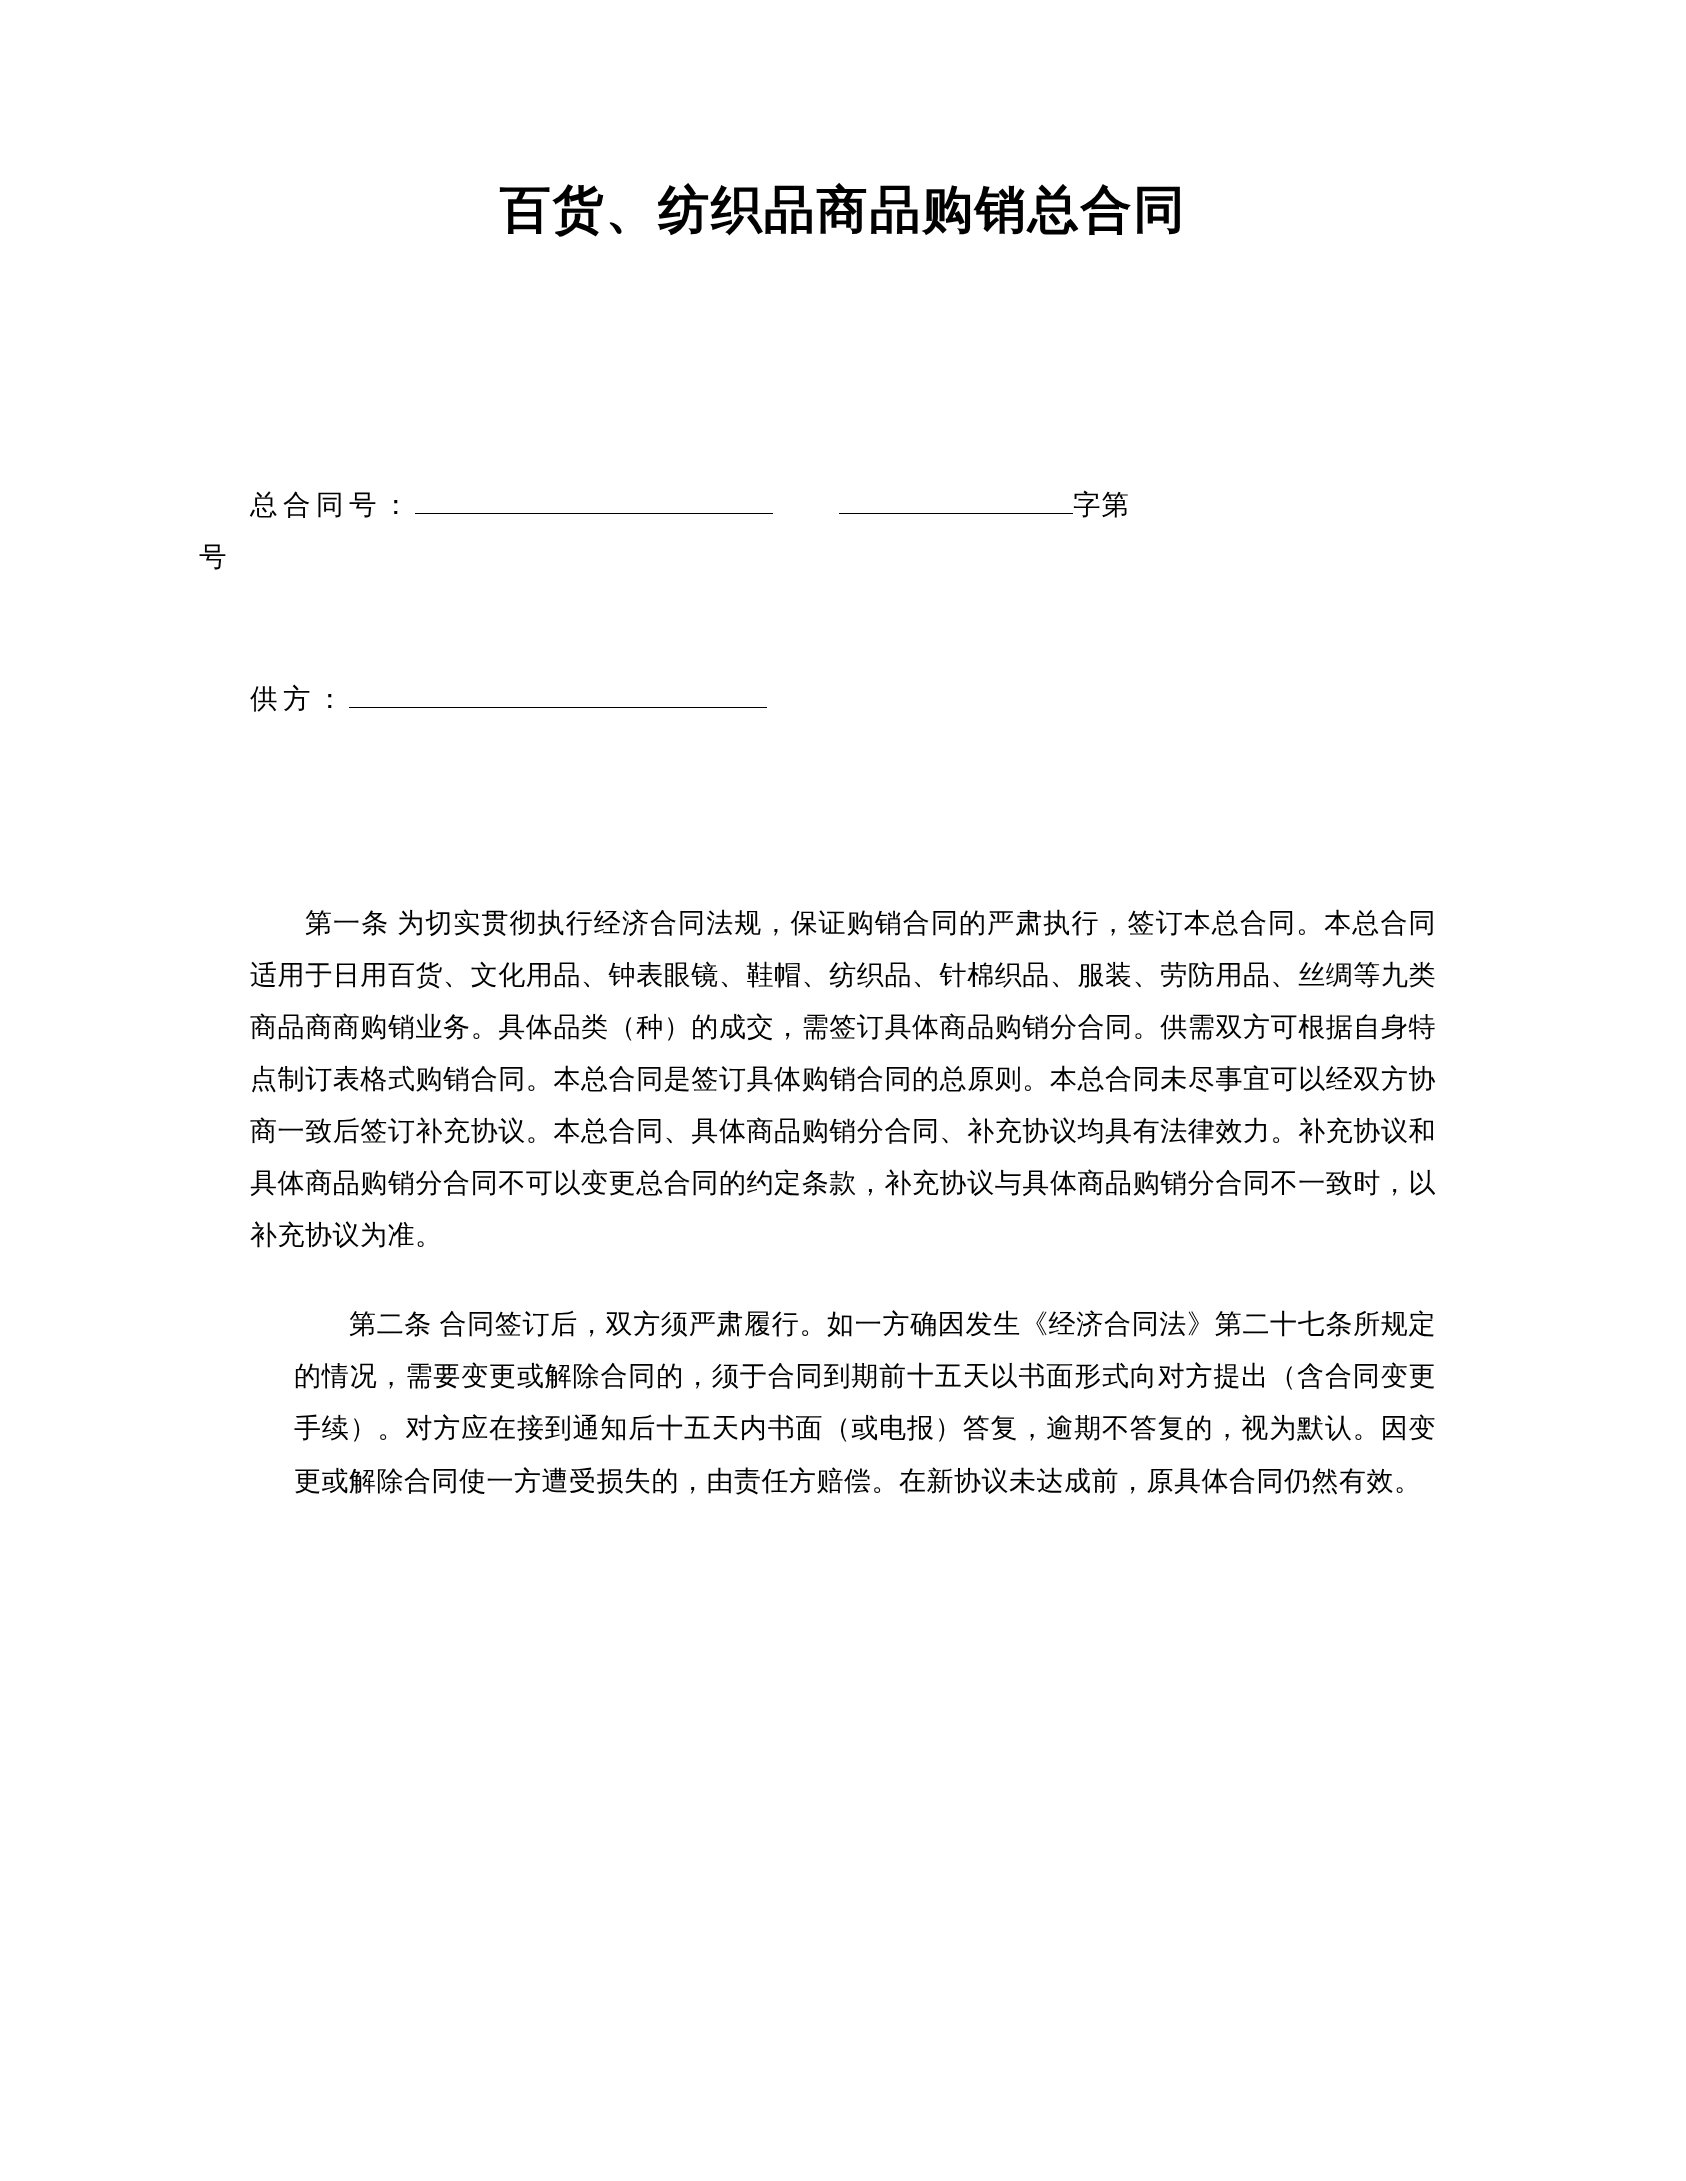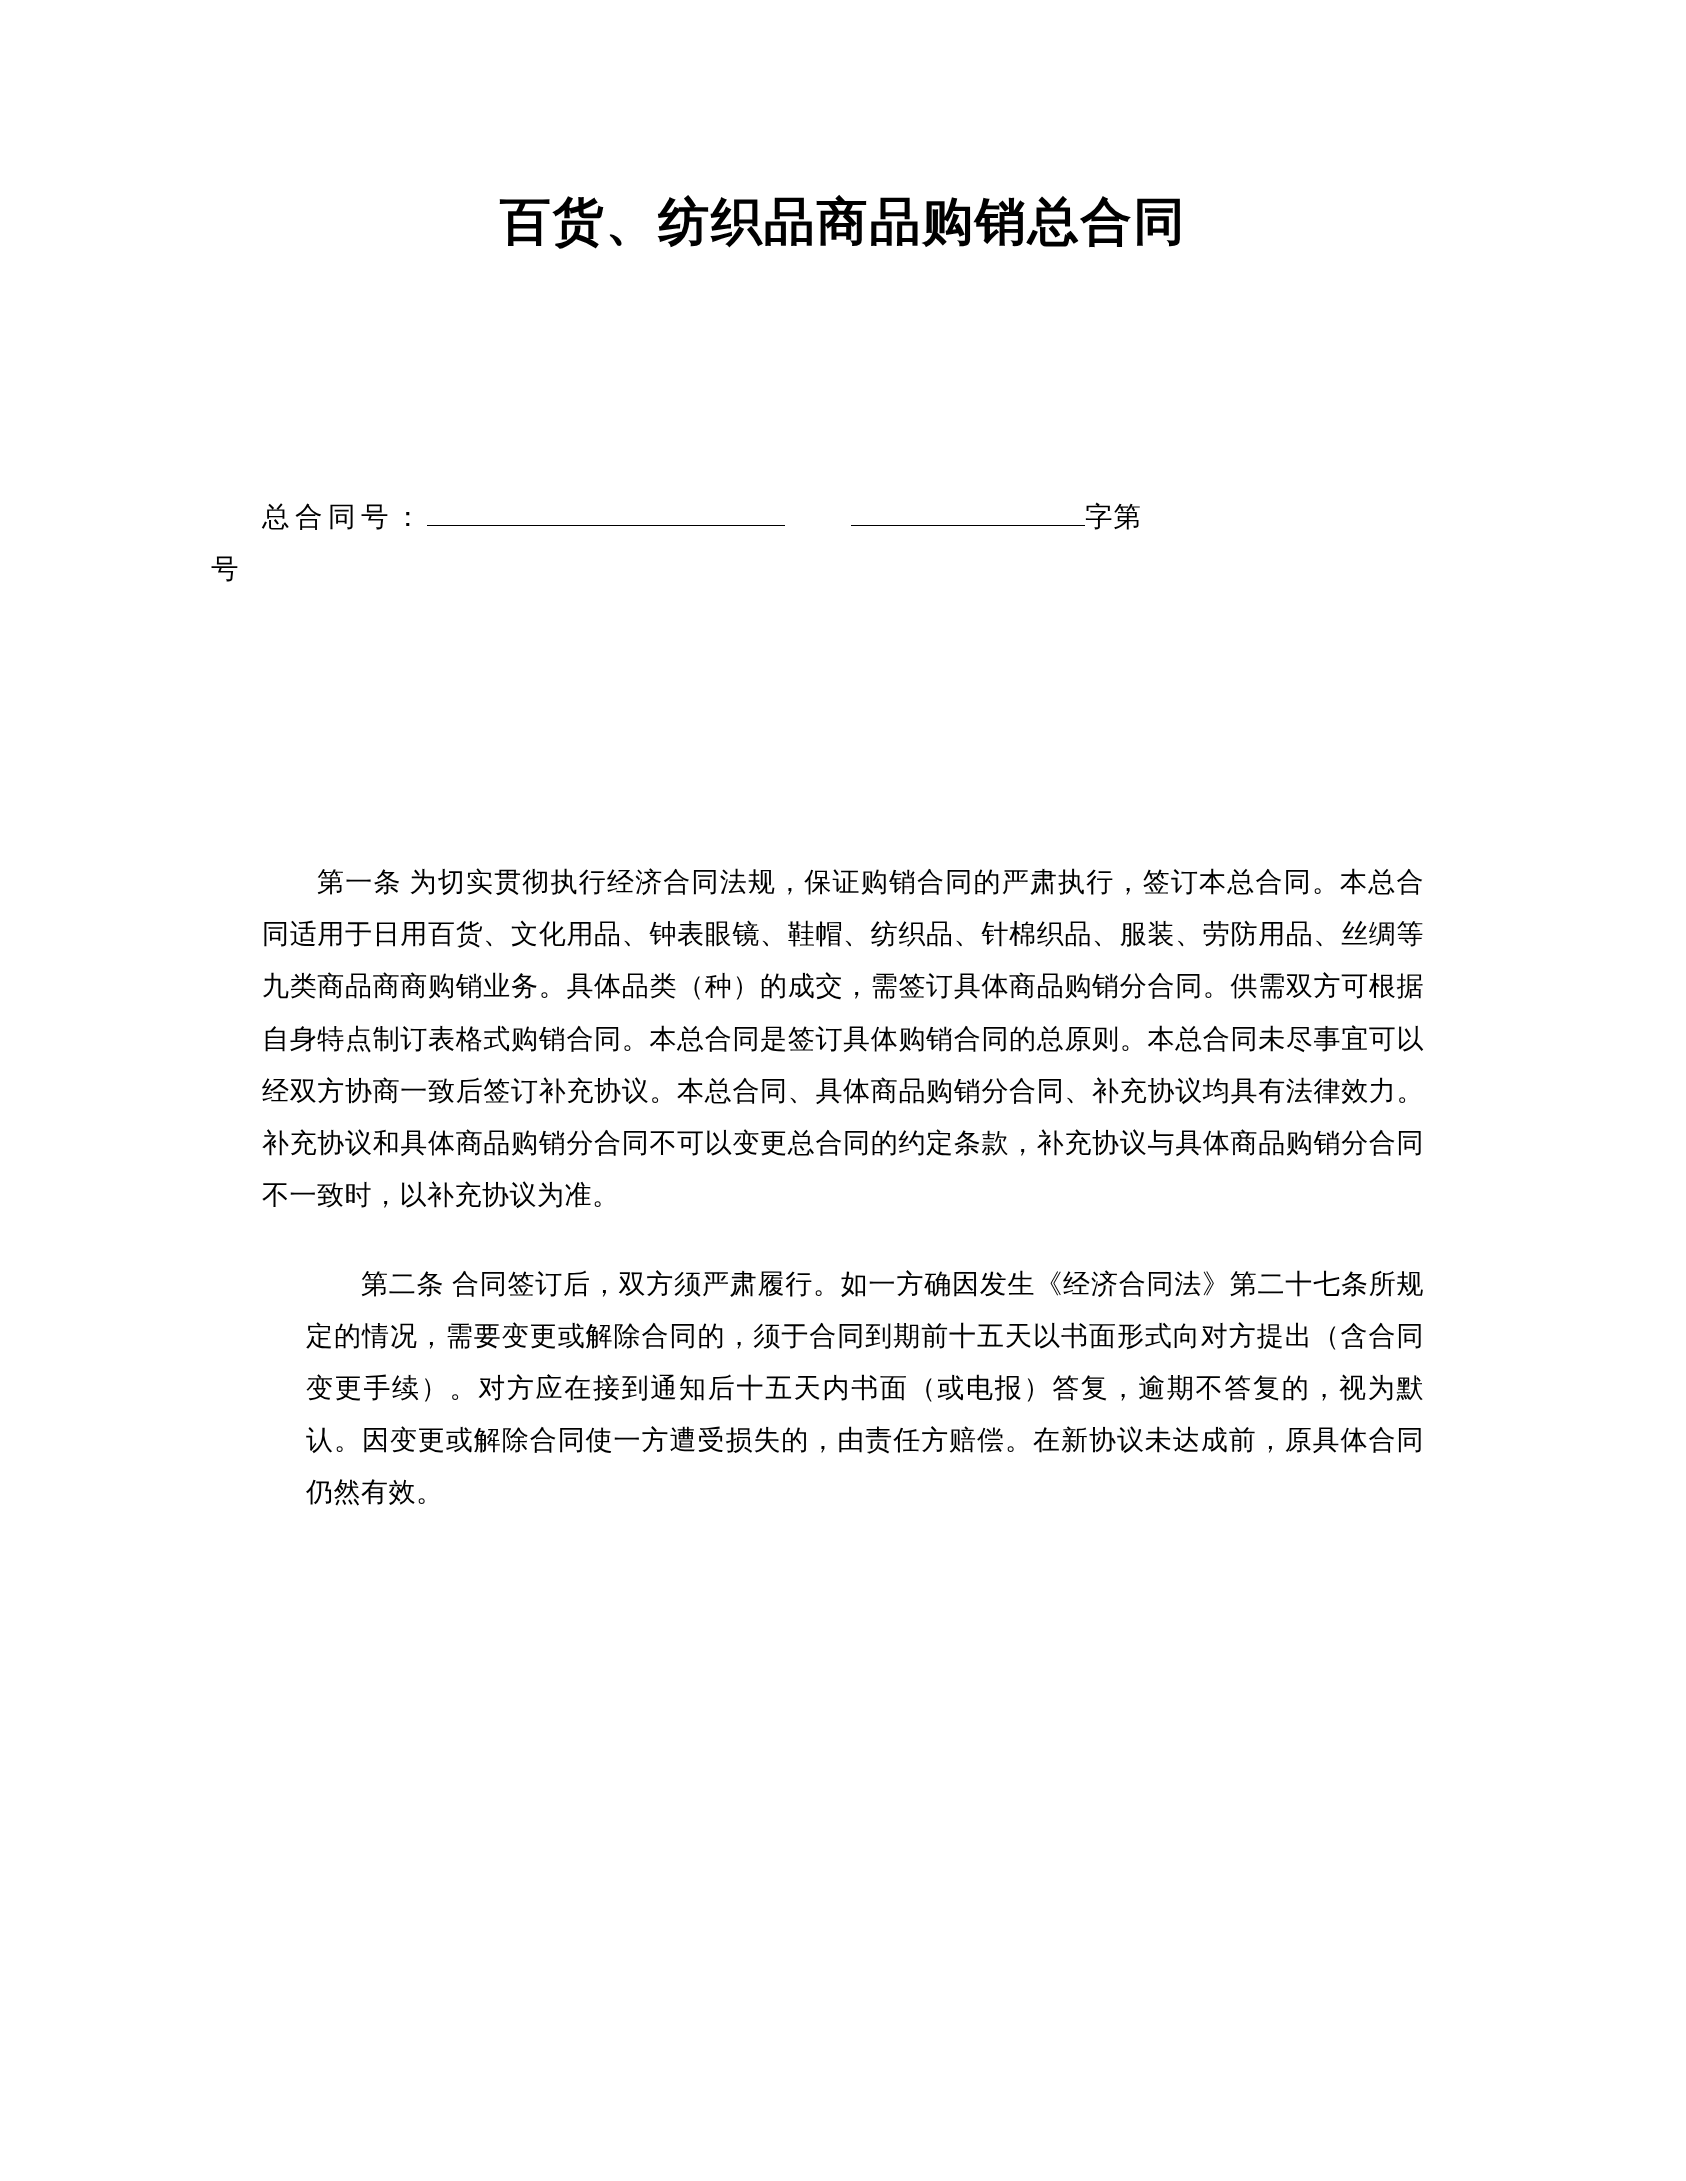--- a/index.html
+++ b/index.html
@@ -12,21 +12,21 @@
     height: 2182px;
     font-family: "Liberation Serif", "DejaVu Serif", serif;
     color: #000000;
     overflow: hidden;
   }
   .page {
     position: relative;
     width: 1686px;
     height: 1540px;
     box-sizing: border-box;
-    padding: 16px;
+    padding: 4px;
     background: #ffffff;
   }
   .doc-title {
     text-align: center;
     font-family: "Liberation Sans", "DejaVu Sans", sans-serif;
     font-weight: bold;
     font-size: 51px;
     letter-spacing: 1.8px;
     margin: 0;
     padding-top: 174px;
@@ -92,20 +92,23 @@
 
     <div class="field-row">
       <div class="field-line">
         <span class="label">总合同号：</span><span class="blank blank-long"></span><span class="gap-wide"></span><span class="blank blank-mid"></span><span>字第</span>
       </div>
       <div class="overflow-char">号</div>
     </div>
 
     <div class="gap-party-1"></div>
 
+    <div class="field-row field-line">
+      <span class="label">供方：</span><span class="blank blank-party"></span>
+    </div>
 
     <div class="gap-party-2"></div>
 
 
     <div class="gap-before-body"></div>
 
     <p class="para">第一条 为切实贯彻执行经济合同法规，保证购销合同的严肃执行，签订本总合同。本总合同适用于日用百货、文化用品、钟表眼镜、鞋帽、纺织品、针棉织品、服装、劳防用品、丝绸等九类商品商商购销业务。具体品类（种）的成交，需签订具体商品购销分合同。供需双方可根据自身特点制订表格式购销合同。本总合同是签订具体购销合同的总原则。本总合同未尽事宜可以经双方协商一致后签订补充协议。本总合同、具体商品购销分合同、补充协议均具有法律效力。补充协议和具体商品购销分合同不可以变更总合同的约定条款，补充协议与具体商品购销分合同不一致时，以补充协议为准。</p>
 
     <p class="para">第二条 合同签订后，双方须严肃履行。如一方确因发生《经济合同法》第二十七条所规定的情况，需要变更或解除合同的，须于合同到期前十五天以书面形式向对方提出（含合同变更手续）。对方应在接到通知后十五天内书面（或电报）答复，逾期不答复的，视为默认。因变更或解除合同使一方遭受损失的，由责任方赔偿。在新协议未达成前，原具体合同仍然有效。</p>
 

